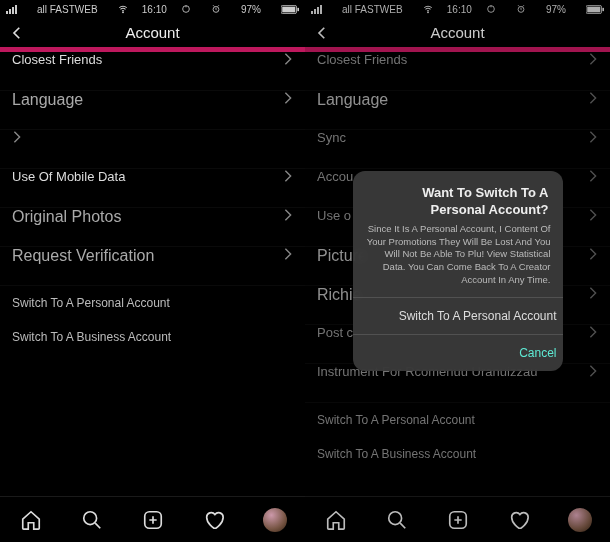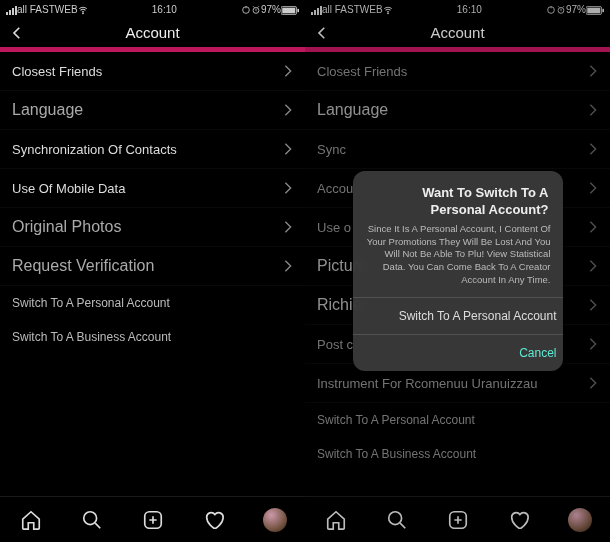--- a/index.html
+++ b/index.html
@@ -1,29 +1,29 @@
 <!DOCTYPE html>
 <html><head>
 <meta charset="utf-8">
 <style>
 *{margin:0;padding:0;box-sizing:border-box;font-family:-apple-system,Helvetica,Arial,sans-serif;-webkit-font-smoothing:antialiased}
 body{background:#000;color:#ddd;width:610px;height:542px;overflow:hidden}
 .wrap{display:flex;width:610px;height:542px}
 .phone{width:305px;height:542px;background:#000;display:flex;flex-direction:column;position:relative}
 .status{height:18px;display:flex;align-items:center;justify-content:space-between;padding:0 6px;font-size:10px;color:#ccc}
-.status .left,.status .right{display:flex;align-items:flex-end;gap:0}
+.status .left,.status .right{display:flex;align-items:center;gap:20px}
 .sig{display:flex;align-items:flex-end;gap:1px}
 .sig span{width:2px;background:#ccc;display:block}
 .sig span:nth-child(1){height:3px}.sig span:nth-child(2){height:5px}.sig span:nth-child(3){height:7px}.sig span:nth-child(4){height:9px}
 .wifi{width:10px;height:10px}
 .header{height:34px;display:flex;align-items:center;position:relative;border-bottom:5px solid #be185d}
 .back{position:absolute;left:8px;top:50%;transform:translateY(-50%);width:18px;height:18px}
 .title{flex:1;text-align:center;font-size:15px;color:#eee}
 .list{flex:1;overflow:hidden}
-.item{height:39px;display:flex;align-items:center;justify-content:space-between;padding:0 12px;border-bottom:1px solid #0a0a0a}
+.item{height:39px;display:flex;align-items:flex-start;justify-content:space-between;padding:0 12px;border-bottom:1px solid #0a0a0a}
 .item .label{font-size:13px;color:#ddd}
 .item.small .label{font-size:16px;color:#aaa}
 .item.big .label{font-size:14px;color:#e8e8e8;font-weight:500}
 .chev{width:10px;height:14px;opacity:.8}
 .plain{height:34px;display:flex;align-items:center;padding:0 12px;font-size:12px;color:#bbb}
 .tabbar{height:46px;display:flex;align-items:center;justify-content:space-around;border-top:1px solid #1a1a1a;background:#000}
 .tabbar .ico{width:24px;height:24px;display:flex;align-items:center;justify-content:center}
 .avatar{width:24px;height:24px;border-radius:50%;background:radial-gradient(circle at 35% 30%,#c9a,#754 60%,#321)}
 .overlay{position:absolute;top:0;left:0;right:0;bottom:0;background:rgba(0,0,0,.15);display:flex;align-items:center;justify-content:center}
 .dialog{width:210px;background:rgba(60,60,60,.92);border-radius:12px;overflow:hidden;backdrop-filter:blur(6px);color:#ddd;text-align:right}
@@ -87,21 +87,20 @@
             <path d="M2 2l6 6-6 6"></path>
           </svg>
       </div>
       <div class="item small">
         <span class="label">Language</span>
         <svg class="chev" viewBox="0 0 10 16" fill="none" stroke="#aaa" stroke-width="1.6">
             <path d="M2 2l6 6-6 6"></path>
           </svg>
       </div>
       <div class="item">
-        <span class="label">Synchronization Of Contacts</span>
         <svg class="chev" viewBox="0 0 10 16" fill="none" stroke="#aaa" stroke-width="1.6">
             <path d="M2 2l6 6-6 6"></path>
           </svg>
       </div>
       <div class="item">
         <span class="label">Use Of Mobile Data</span>
         <svg class="chev" viewBox="0 0 10 16" fill="none" stroke="#aaa" stroke-width="1.6">
             <path d="M2 2l6 6-6 6"></path>
           </svg>
       </div>

